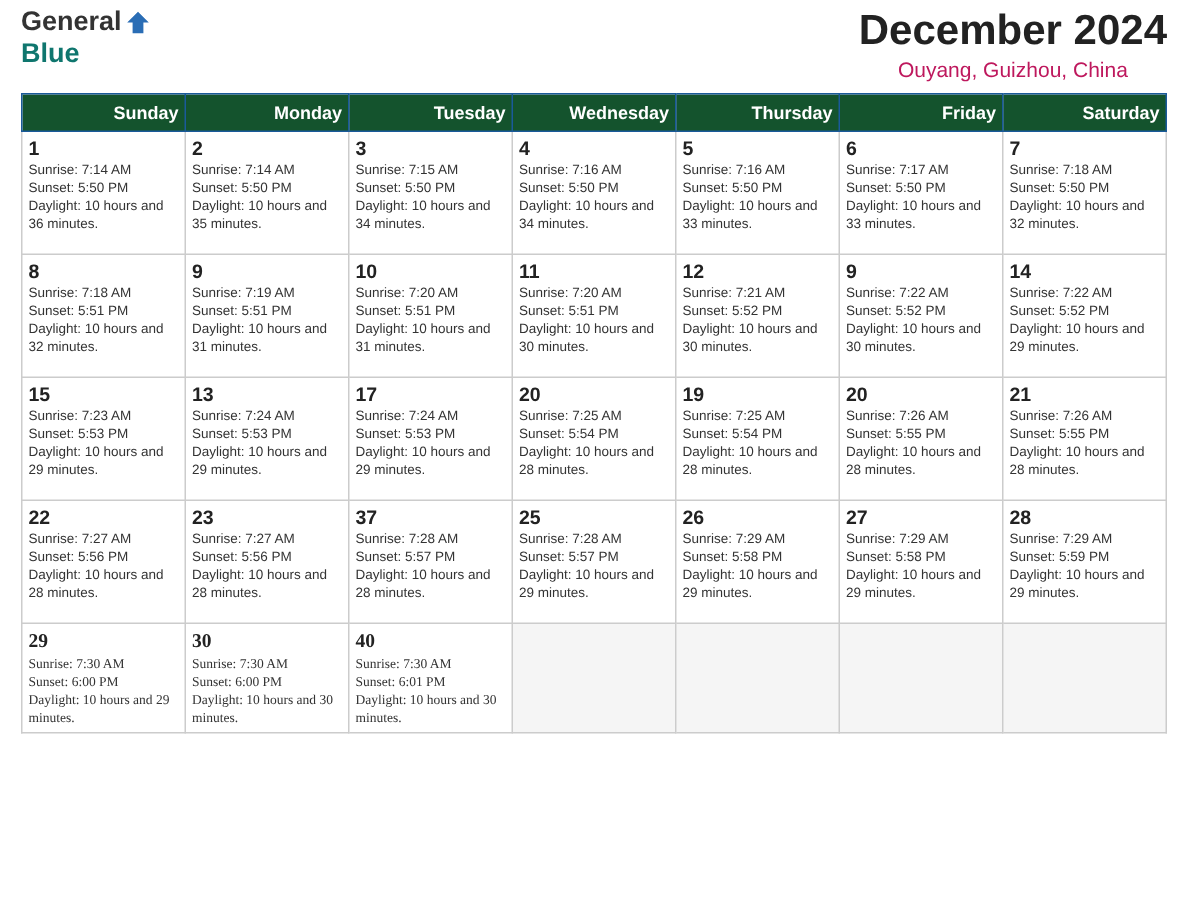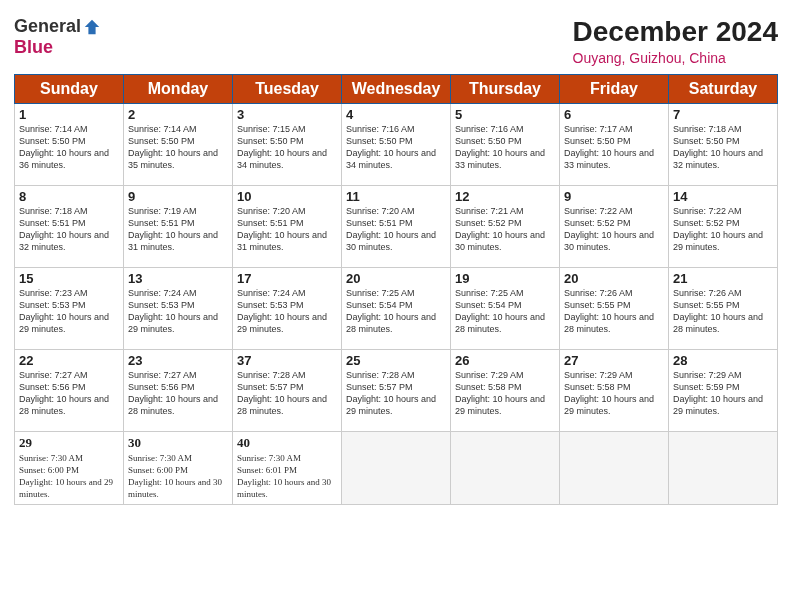--- a/index.html
+++ b/index.html
@@ -6,21 +6,21 @@
     body {
       font-family: Arial, sans-serif;
       background: #fff;
       width: 792px;
       height: 612px;
       overflow: hidden;
     }
     .container {
       width: 792px;
       height: 612px;
-      padding: 16px 14px 10px 14px;
+      padding: 4px 14px 10px 14px;
       background: #fff;
     }
     .header {
       display: flex;
       justify-content: space-between;
       align-items: flex-start;
       margin-bottom: 8px;
     }
     .logo {
       display: flex;
@@ -32,51 +32,51 @@
       align-items: center;
     }
     .logo-general {
       font-size: 18px;
       font-weight: bold;
       color: #333;
     }
     .logo-blue {
       font-size: 18px;
       font-weight: bold;
-      color: #be185d;
+      color: #0f766e;
     }
     .logo-icon {
       width: 18px;
       height: 18px;
       margin-left: 2px;
     }
     .title-block {
-      text-align: left;
+      text-align: center;
     }
     .month-title {
       font-size: 28px;
       font-weight: bold;
       color: #222;
     }
     .location {
       font-size: 14px;
       color: #be185d;
       margin-top: 2px;
     }
     .calendar {
       width: 100%;
       border-collapse: collapse;
     }
     .calendar th {
-      background: #c2410c;
+      background: #14532d;
       color: #fff;
-      font-size: 16px;
+      font-size: 12px;
       font-weight: bold;
       padding: 5px 4px;
-      text-align: center;
+      text-align: right;
       border: 1px solid #1a5a9a;
     }
     .calendar td {
       width: 14.28%;
       vertical-align: top;
       font-size: 9.5px;
       color: #333;
       border: 1px solid #ccc;
       padding: 3px 4px 3px 4px;
       background: #fff;

